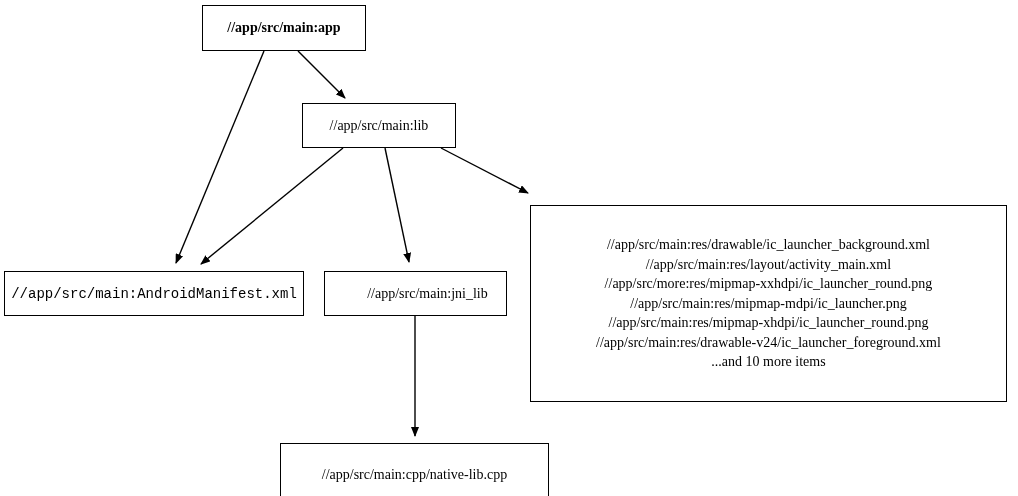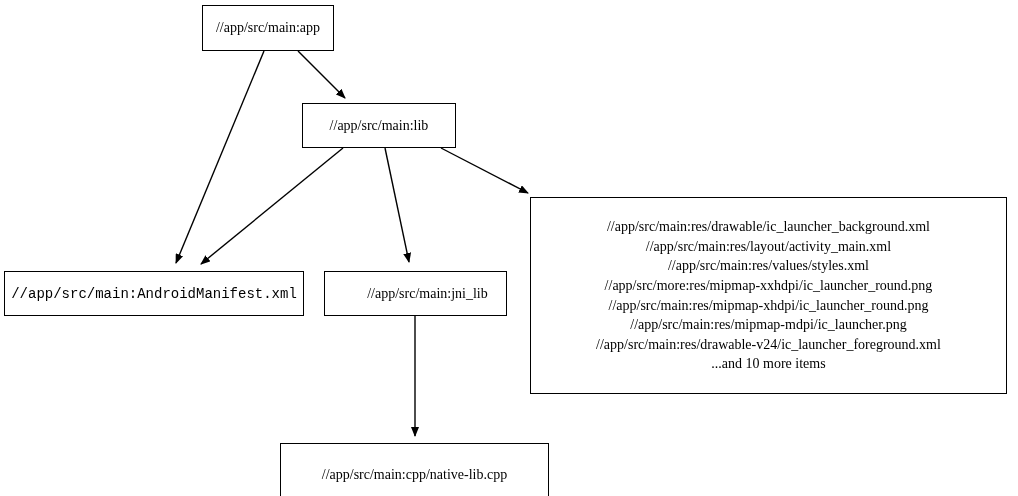--- a/index.html
+++ b/index.html
@@ -46,25 +46,25 @@
   }
   .node .label {
     display: block;
   }
   .node.multiline .label {
     display: block;
     white-space: nowrap;
   }
 
   
-  #node-app        { left: 202px; top: 5px;   width: 132px; height: 46px; }
+  #node-app        { left: 202px; top: 5px;   width: 164px; height: 46px; font-weight: bold; }
   #node-lib        { left: 302px; top: 103px; width: 154px; height: 45px; }
   #node-manifest   { left: 4px;   top: 271px; width: 300px; height: 45px; font-family: Liberation Mono, monospace; }
   #node-jnilib     { left: 324px; top: 271px; width: 183px; height: 45px; padding-left: 24px; }
-  #node-resources  { left: 530px; top: 197px; width: 477px; height: 197px; }
+  #node-resources  { left: 530px; top: 205px; width: 477px; height: 197px; }
   #node-nativelib  { left: 280px; top: 443px; width: 269px; height: 63px; }
 </style>
 </head>
 <body>
 
 <div id="canvas">
 
   <svg id="edge-layer" viewBox="0 0 1018 496" width="1018" height="496" xmlns="http://www.w3.org/2000/svg">
     <defs>
       <marker id="arrowhead" markerWidth="10" markerHeight="8" refX="9" refY="4" orient="auto" markerUnits="userSpaceOnUse">
@@ -98,24 +98,23 @@
   </div>
 
   <div class="node" id="node-jnilib">
     <span class="label">//app/src/main:jni_lib</span>
   </div>
 
   <div class="node multiline" id="node-resources">
     <div>
       <span class="label">//app/src/main:res/drawable/ic_launcher_background.xml</span>
       <span class="label">//app/src/main:res/layout/activity_main.xml</span>
-      <span class="label">//app/src/main:res/values/styles.xml</span>
       <span class="label">//app/src/more:res/mipmap-xxhdpi/ic_launcher_round.png</span>
+      <span class="label">//app/src/main:res/mipmap-mdpi/ic_launcher.png</span>
       <span class="label">//app/src/main:res/mipmap-xhdpi/ic_launcher_round.png</span>
-      <span class="label">//app/src/main:res/mipmap-mdpi/ic_launcher.png</span>
       <span class="label">//app/src/main:res/drawable-v24/ic_launcher_foreground.xml</span>
       <span class="label">...and 10 more items</span>
     </div>
   </div>
 
   <div class="node" id="node-nativelib">
     <span class="label">//app/src/main:cpp/native-lib.cpp</span>
   </div>
 
 </div>

